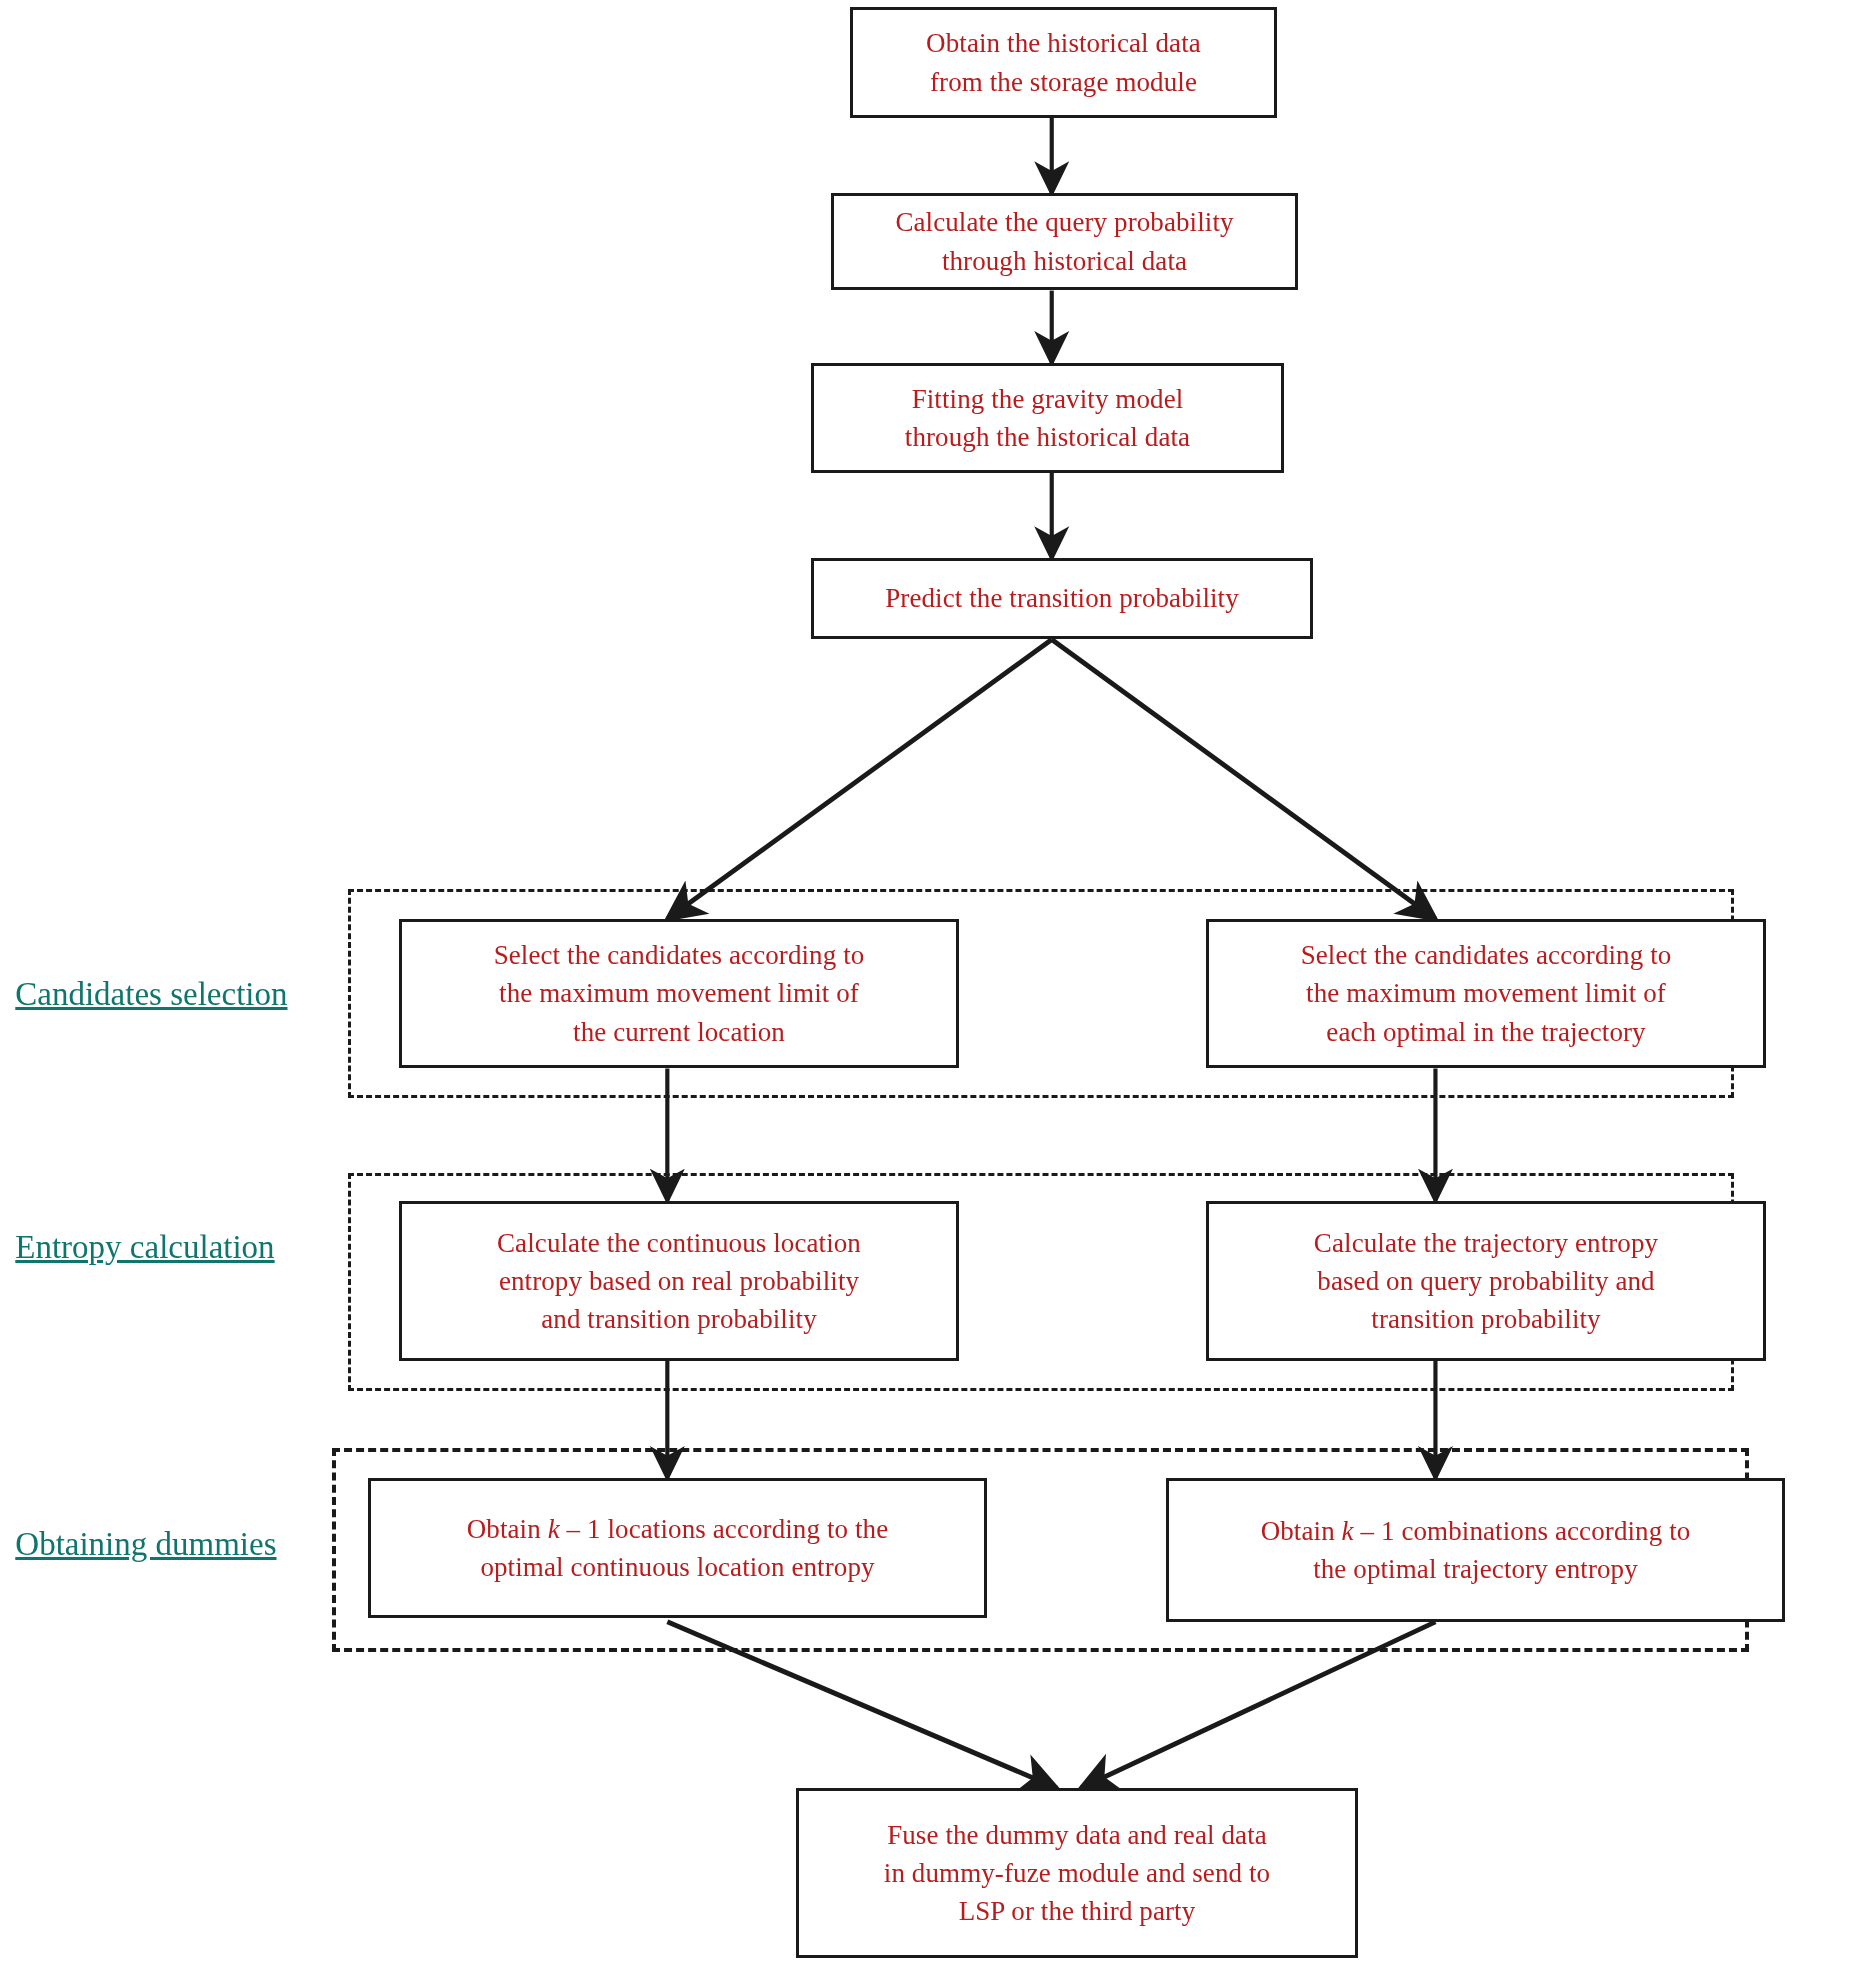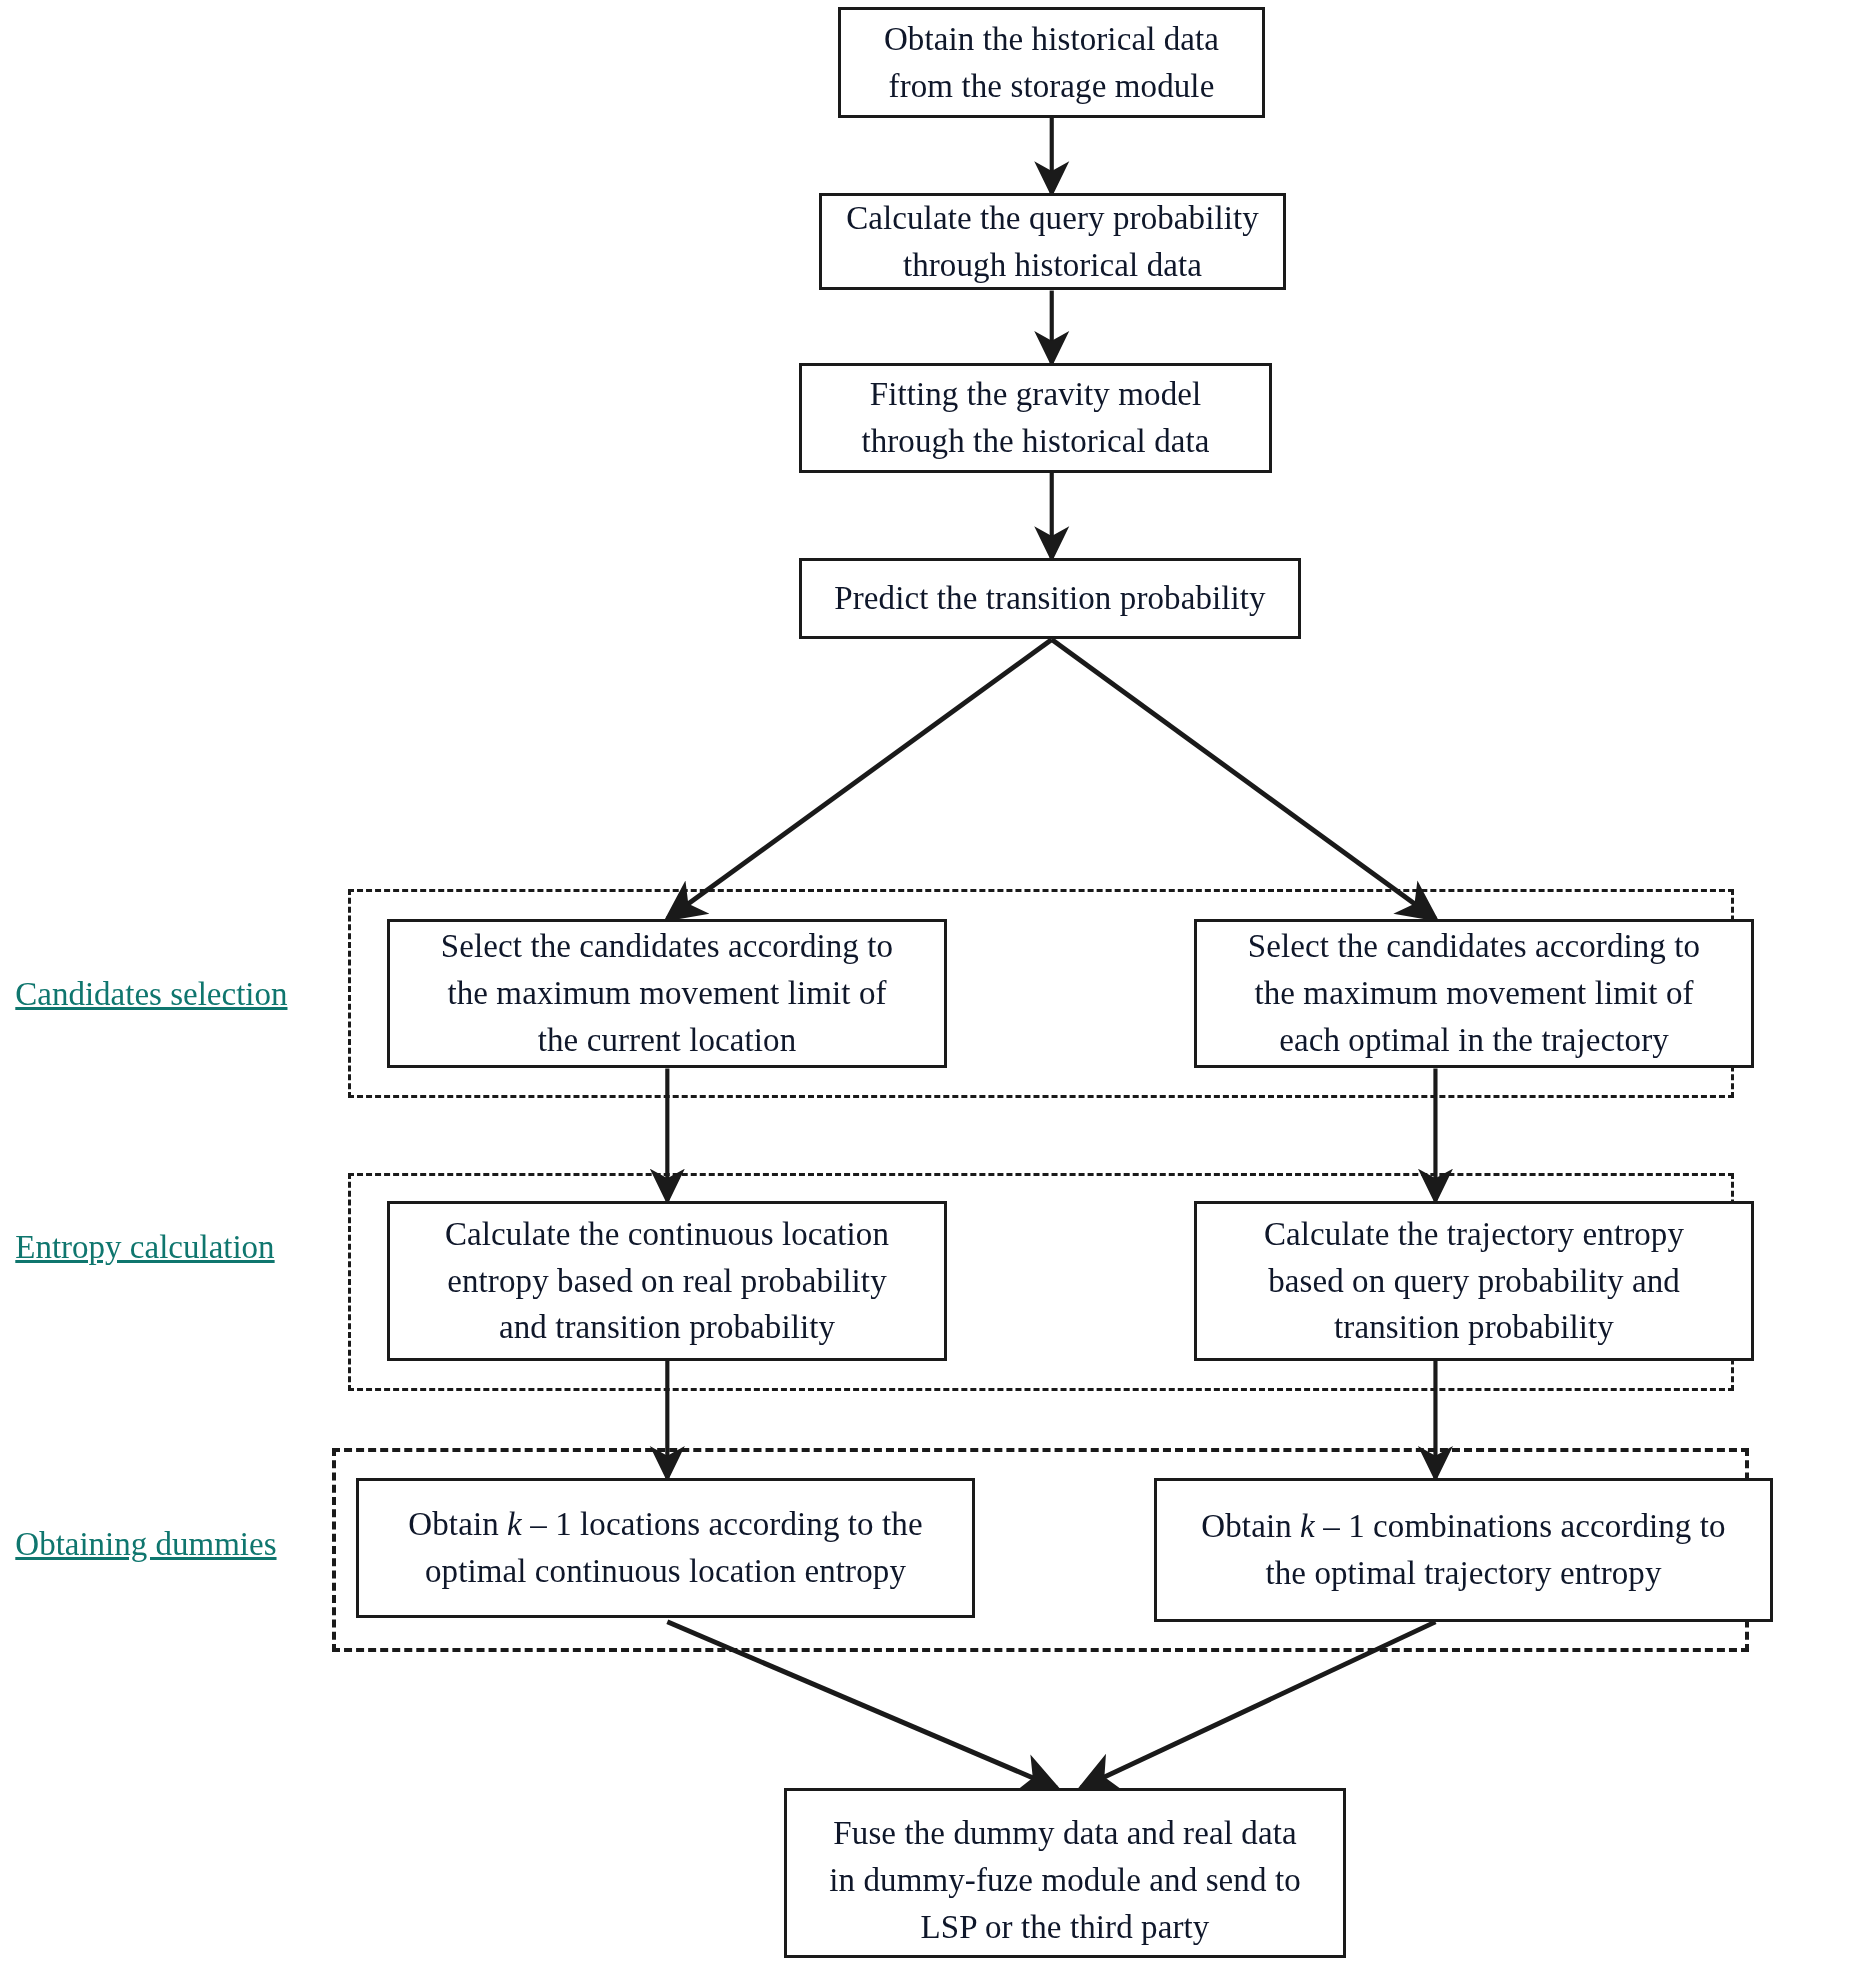--- a/index.html
+++ b/index.html
@@ -25,25 +25,26 @@
   }
   .node {
     position: absolute;
     box-sizing: border-box;
     border: 3.5px solid #1a1a1a;
     background: #ffffff;
     display: flex;
     align-items: center;
     justify-content: center;
     text-align: center;
-    color: #0f172a;
+    color: #b91c1c;
     line-height: 1.42;
     padding: 4.2px 9.7px;
-    font-size: 33px;
+    font-size: 27px;
     letter-spacing: 0.1px;
+    margin-left: 12px;
   }
   .node .txt { width: 100%; }
   .group-band {
     position: absolute;
     box-sizing: border-box;
     border: 3.5px dashed #1a1a1a;
     background: transparent;
   }
   .group-band.heavy { border-width: 4.9px; }
   .row-label {
@@ -164,21 +165,21 @@
     </span>
   </div>
 
   <div class="node" style="left:1154px; top:1478px; width:619px; height:144px;">
     <span class="txt">
       <span><span>Obtain </span><span class="ital">k</span><span> – 1 combinations according to</span></span><br>
       <span>the optimal trajectory entropy</span>
     </span>
   </div>
 
-  <div class="node" style="left:784px; top:1788px; width:562px; height:170px;align-items:flex-end;">
+  <div class="node" style="left:784px; top:1788px; width:562px; height:170px;">
     <span class="txt">
       <span>Fuse the dummy data and real data</span><br>
       <span>in dummy-fuze module and send to</span><br>
       <span>LSP or the third party</span>
     </span>
   </div>
 
 </div>
 
 

